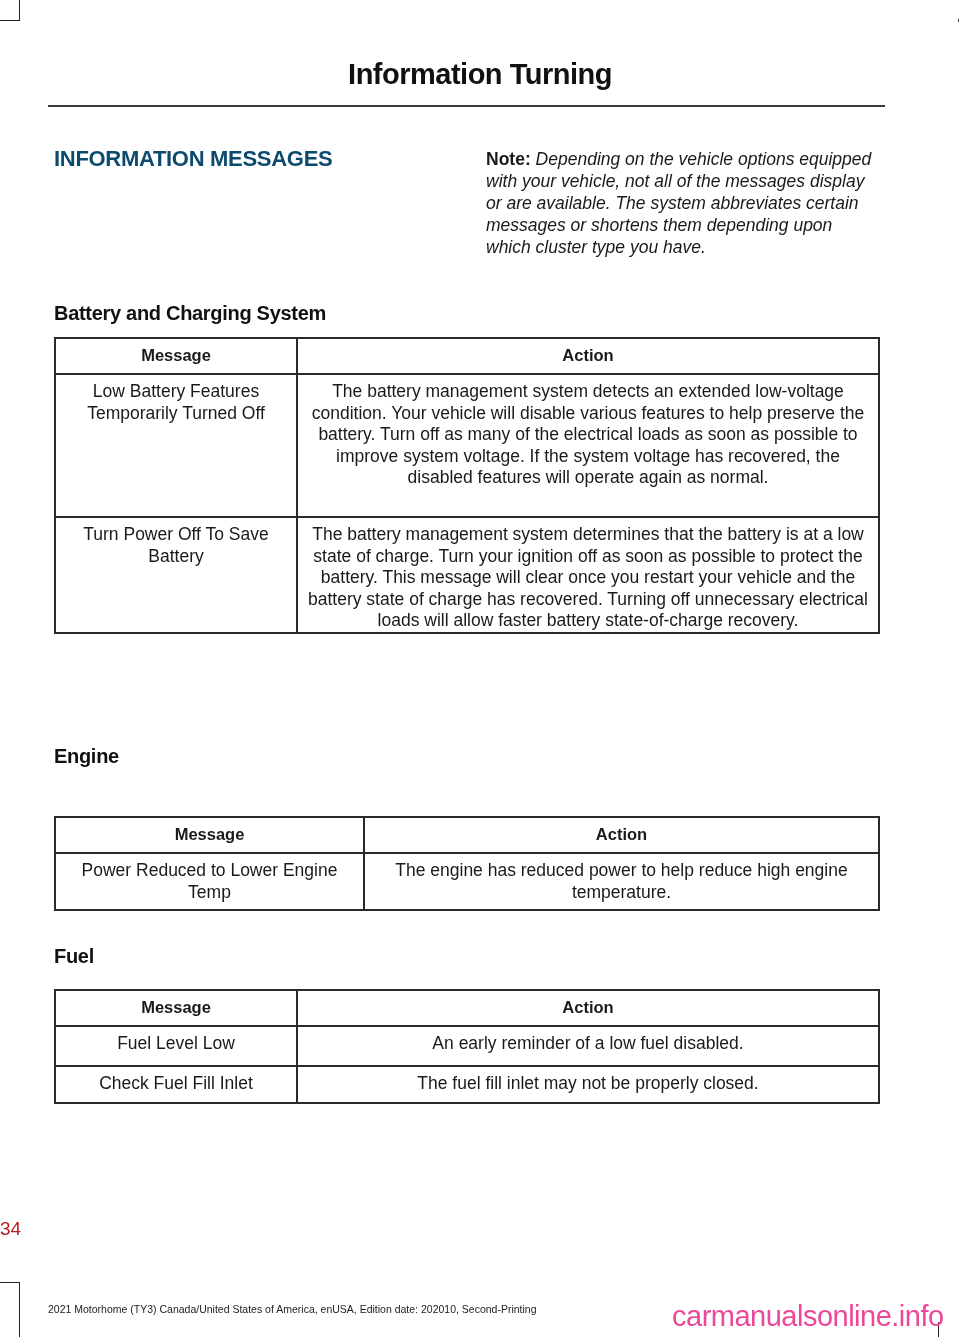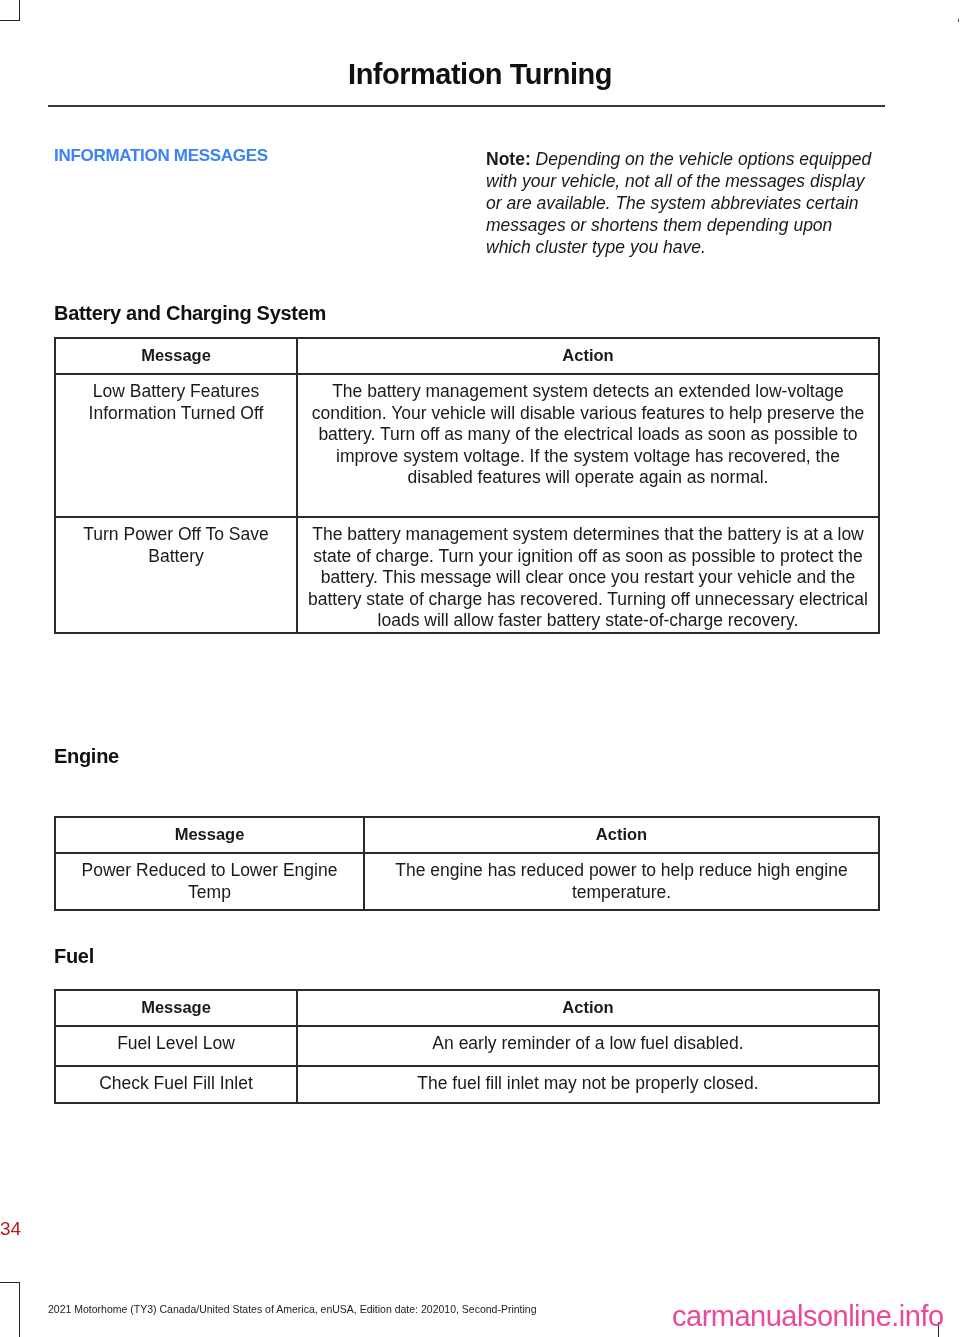--- a/index.html
+++ b/index.html
@@ -33,23 +33,23 @@
     color: #111;
   }
   .header-rule {
     left: 48px; top: 105px; width: 837px; height: 2px;
     background: #3a3a3a;
   }
 
   .section-title {
     left: 54px; top: 146px;
     font-weight: bold;
-    font-size: 17px;
+    font-size: 22px;
     letter-spacing: -0.3px;
-    color: #3b82f6;
+    color: #0c4a6e;
   }
   .note {
     left: 486px; top: 148px; width: 395px;
     font-size: 17.5px;
     line-height: 22px;
     font-style: italic;
     color: #1a1a1a;
   }
   .note .note-label {
     font-style: normal;
@@ -126,21 +126,21 @@
       <col style="width:582px">
     </colgroup>
   <thead>
     <tr>
       <th>Message</th>
       <th>Action</th>
     </tr>
   </thead>
   <tbody>
     <tr style="height:143px;">
-      <td>Low Battery Features Information Turned Off</td>
+      <td>Low Battery Features Temporarily Turned Off</td>
       <td>The battery management system detects an extended low-voltage condition. Your vehicle will disable various features to help preserve the battery. Turn off as many of the electrical loads as soon as possible to improve system voltage. If the system voltage has recovered, the disabled features will operate again as normal.</td>
     </tr>
     <tr style="height:114px;">
       <td>Turn Power Off To Save Battery</td>
       <td>The battery management system determines that the battery is at a low state of charge. Turn your ignition off as soon as possible to protect the battery. This message will clear once you restart your vehicle and the battery state of charge has recovered. Turning off unnecessary electrical loads will allow faster battery state-of-charge recovery.</td>
     </tr>
   </tbody>
 </table>
 
 <div class="abs sub-title" style="left:54px; top:745px;">Engine</div>

